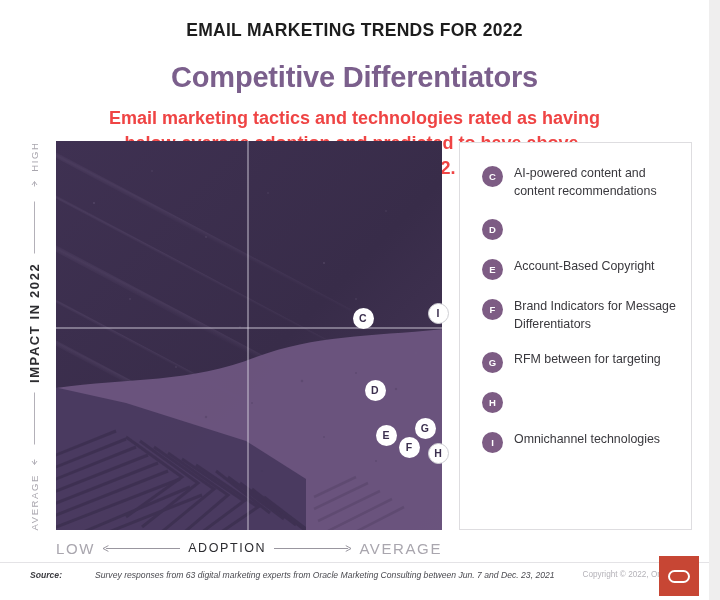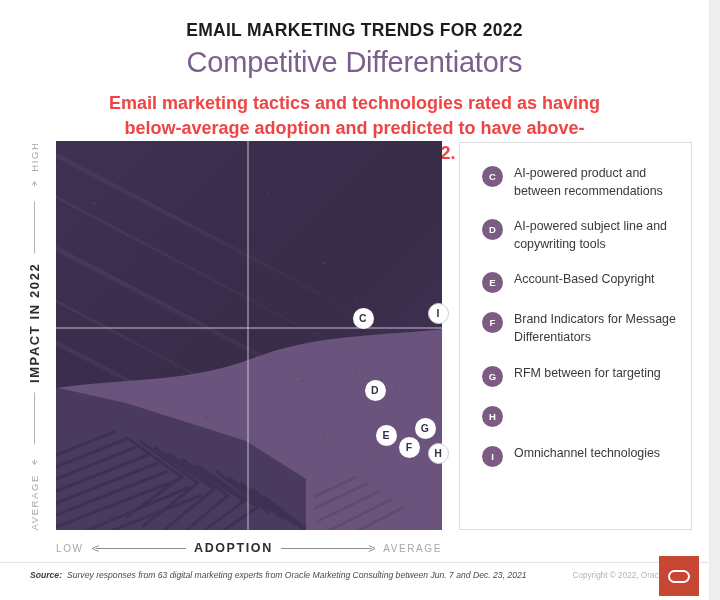--- a/index.html
+++ b/index.html
@@ -23,23 +23,23 @@
   .header { padding-top: 20px; text-align: center; }
 
   .kicker {
     font-size: 17.5px;
     font-weight: bold;
     letter-spacing: 0.3px;
     color: #1d1d1d;
   }
 
   .headline {
-    margin-top: 5px;
+    margin-top: 20px;
     font-size: 29px;
-    font-weight: normal;
+    font-weight: bold;
     letter-spacing: -0.2px;
     color: #7b5f8c;
   }
 
   .deck {
     margin: 12px auto 0;
     width: 500px;
     font-size: 18px;
     font-weight: bold;
     line-height: 1.38;
@@ -137,22 +137,22 @@
     position: absolute;
     left: 56px;
     top: 538px;
     width: 386px;
     height: 20px;
     display: flex;
     align-items: center;
     justify-content: center;
     gap: 8px;
   }
-  .x-end { font-size: 10px; letter-spacing: 1.6px; color: #a9a6ae; }
-  .x-title { font-size: 12.5px; font-weight: bold; letter-spacing: 1.6px; color: #2c2c30; }
+  .x-end { font-size: 15px; letter-spacing: 1.6px; color: #a9a6ae; }
+  .x-title { font-size: 12.5px; font-weight: normal; letter-spacing: 1.6px; color: #2c2c30; }
   .arrow-l, .arrow-r { display: flex; align-items: center; flex: 1; }
   .arrow-l svg, .arrow-r svg { width: 100%; height: 9px; }
 
   
   .legend {
     position: absolute;
     left: 459px;
     top: 142px;
     width: 233px;
     height: 388px;
@@ -192,21 +192,22 @@
     left: 0; right: 0; top: 562px;
     height: 1px;
     background: #e4e3e6;
   }
   .footer {
     position: absolute;
     left: 30px;
     top: 570px;
     right: 30px;
     display: flex;
-    align-items: flex-end;
+    align-items: flex-start;
+    gap: 28px;
   }
   .src-label {
     font-size: 8.6px;
     font-weight: bold;
     font-style: italic;
     color: #3b3b40;
     margin-right: 5px;
     white-space: nowrap;
   }
   .src-text {
@@ -415,25 +416,24 @@
         <line x1="0" y1="4.5" x2="96" y2="4.5" stroke="#8b8892" stroke-width="1"></line>
         <path d="M100 4.5 L93 1.6 M100 4.5 L93 7.4" stroke="#8b8892" stroke-width="1" fill="none"></path>
       </svg>
     </span>
     <span class="x-end">AVERAGE</span>
   </div>
 
   <div class="legend">
     <div class="legend-item">
       <div class="badge">C</div>
-      <div class="legend-text">AI-powered product and between recommendations</div>
+      <div class="legend-text">AI-powered content and content recommendations</div>
     </div>
     <div class="legend-item">
       <div class="badge">D</div>
-      <div class="legend-text">AI-powered subject line and copywriting tools</div>
     </div>
     <div class="legend-item">
       <div class="badge">E</div>
       <div class="legend-text">Account-Based Copyright</div>
     </div>
     <div class="legend-item">
       <div class="badge">F</div>
       <div class="legend-text">Brand Indicators for Message Differentiators</div>
     </div>
     <div class="legend-item">

